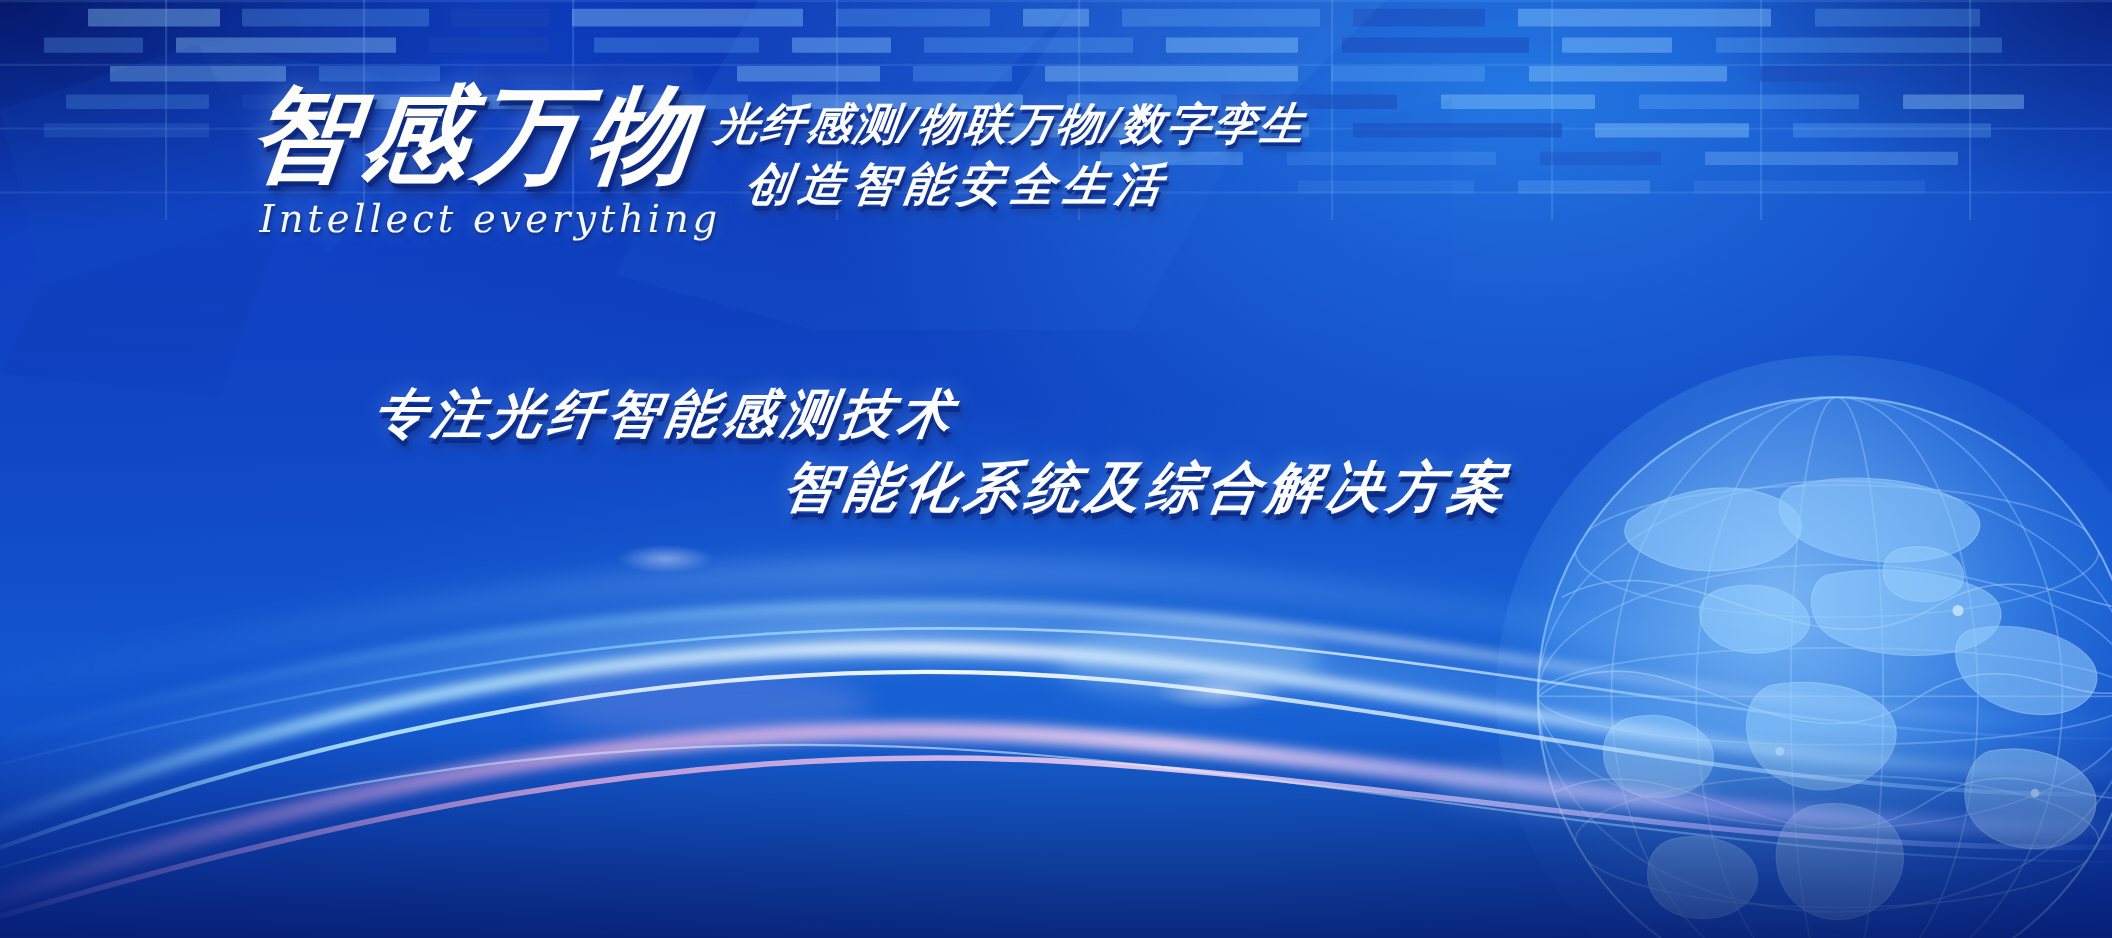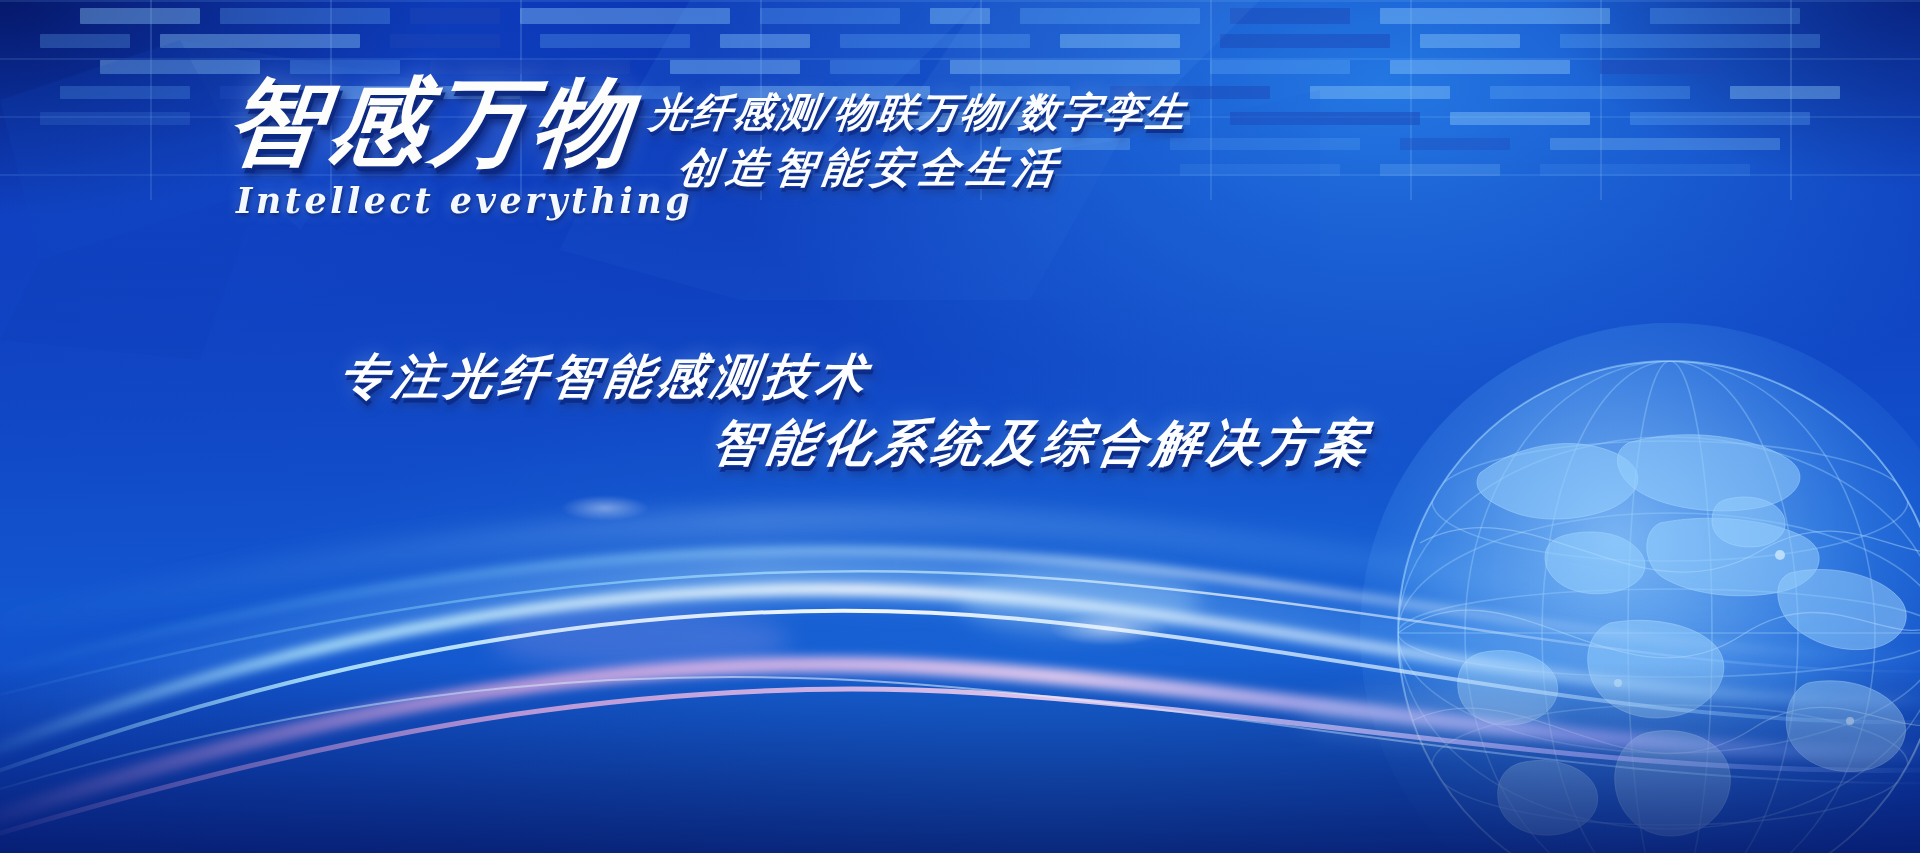--- a/index.html
+++ b/index.html
@@ -52,21 +52,21 @@
     color:#fdfdfb;
     text-shadow:
       3px 5px 0 rgba(12,40,130,.95),
       5px 8px 10px rgba(4,20,90,.75),
       0 0 26px rgba(170,215,255,.45);
     transform:skewX(-6deg);
   }
   .headline-en{
     left:236px;top:180px;
     font-family:"DejaVu Serif","Liberation Serif",serif;
-    font-size:35px;font-style:italic;font-weight:700;
+    font-size:35px;font-style:italic;font-weight:400;
     letter-spacing:3.5px;color:#f4f8ff;
     text-shadow:1px 2px 4px rgba(6,28,100,.85),0 0 14px rgba(150,200,255,.4);
   }
 
   .tag1{
     left:650px;top:85px;
     font-family:"DejaVu Serif","Liberation Serif",serif;
     font-size:40px;font-weight:700;font-style:italic;letter-spacing:2px;
     color:#fbfdff;
     text-shadow:2px 4px 0 rgba(13,45,140,.9),3px 6px 8px rgba(4,20,90,.6),0 0 18px rgba(165,212,255,.4);

